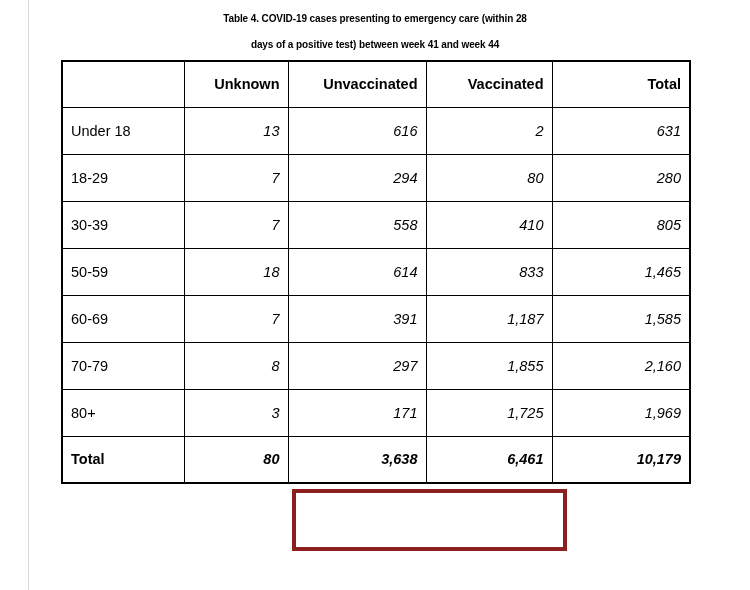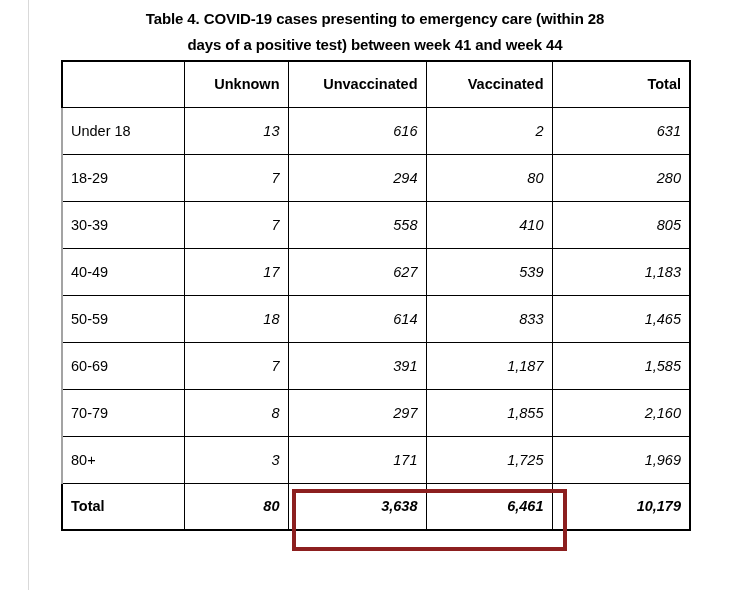--- a/index.html
+++ b/index.html
@@ -31,21 +31,21 @@
     width: 1px;
     height: 590px;
     background: #d9d9d9;
   }
   .caption {
     position: absolute;
     left: 60px;
     top: 6px;
     width: 630px;
     text-align: center;
-    font-size: 15px;
+    font-size: 10px;
     font-weight: bold;
     line-height: 26px;
     letter-spacing: -0.1px;
   }
   .caption .line {
     display: block;
   }
   .table-wrap {
     position: absolute;
     left: 61px;
@@ -82,21 +82,21 @@
     border-left: 2px solid #000;
   }
   table.data thead th.tedge {
     border-top: 2px solid #000;
   }
   table.data thead th.tedge.last {
     border-right: 2px solid #000;
   }
   table.data td.rowlabel {
     text-align: left;
-    border-left: 2px solid #a3a3a3;
+    border-left: 2px solid #000000;
   }
   table.data td.num {
     text-align: right;
     font-style: italic;
   }
   table.data td.last {
     border-right: 2px solid #000;
   }
   table.data tr.total-row td {
     font-weight: bold;
@@ -166,27 +166,20 @@
           <td class="num last">280</td>
         </tr>
         <tr>
           <td class="rowlabel">30-39</td>
           <td class="num">7</td>
           <td class="num">558</td>
           <td class="num">410</td>
           <td class="num last">805</td>
         </tr>
         <tr>
-          <td class="rowlabel">40-49</td>
-          <td class="num">17</td>
-          <td class="num">627</td>
-          <td class="num">539</td>
-          <td class="num last">1,183</td>
-        </tr>
-        <tr>
           <td class="rowlabel">50-59</td>
           <td class="num">18</td>
           <td class="num">614</td>
           <td class="num">833</td>
           <td class="num last">1,465</td>
         </tr>
         <tr>
           <td class="rowlabel">60-69</td>
           <td class="num">7</td>
           <td class="num">391</td>

